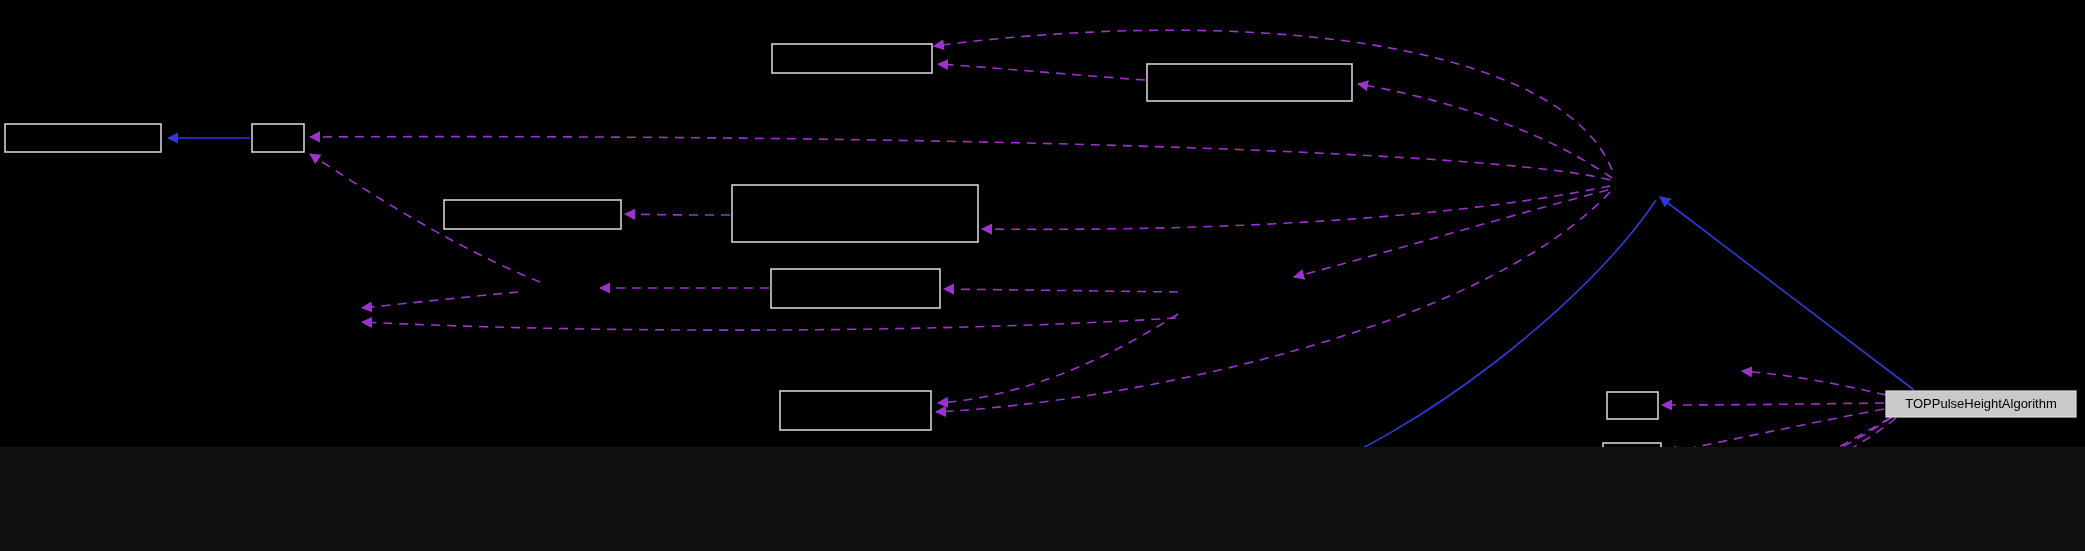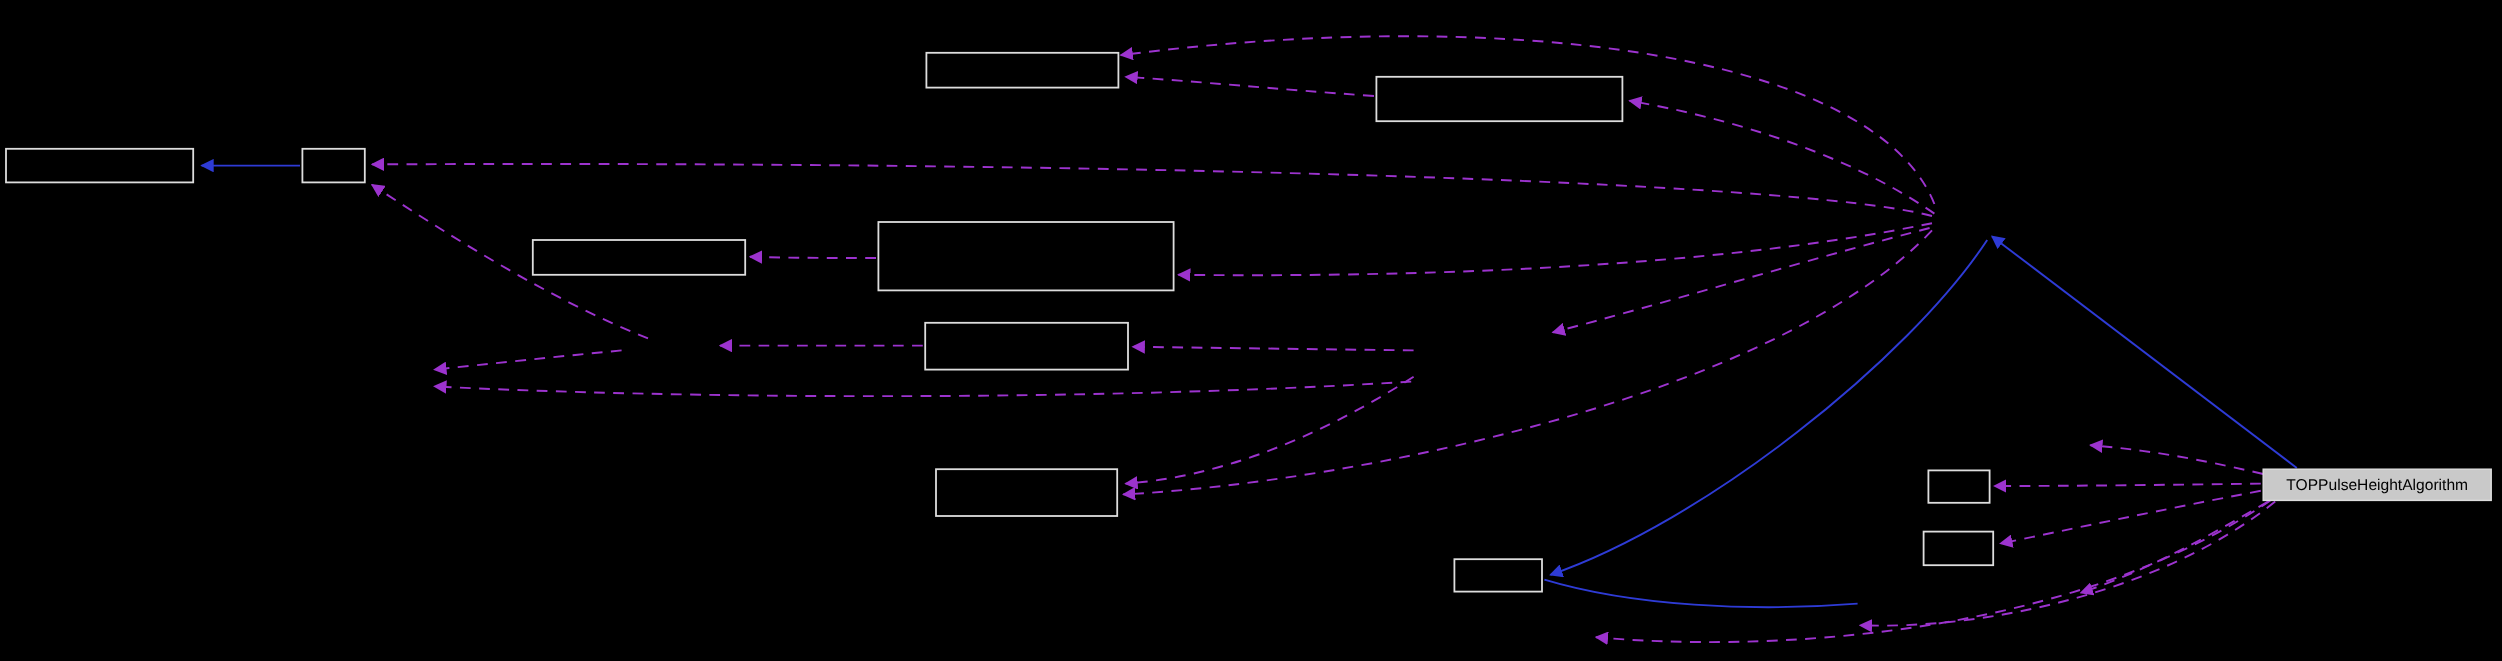--- a/index.html
+++ b/index.html
@@ -8,21 +8,21 @@
     --node-fill: #000000;
     --selected-fill: #C9C9C9;
     --selected-text: #000000;
     --usage-edge: #9C33CE;
     --inheritance-edge: #2E3BD5;
   }
   html, body { margin: 0; padding: 0; }
   body { background: #111; }
   .canvas-wrap {
     width: 2085px;
-    height: 551px;
+    height: 447px;
     background: var(--background);
     position: relative;
     overflow: hidden;
   }
   svg { display: block; }
   rect.node {
     fill: var(--node-fill);
     stroke: var(--node-border);
     stroke-width: 1.5;
   }

